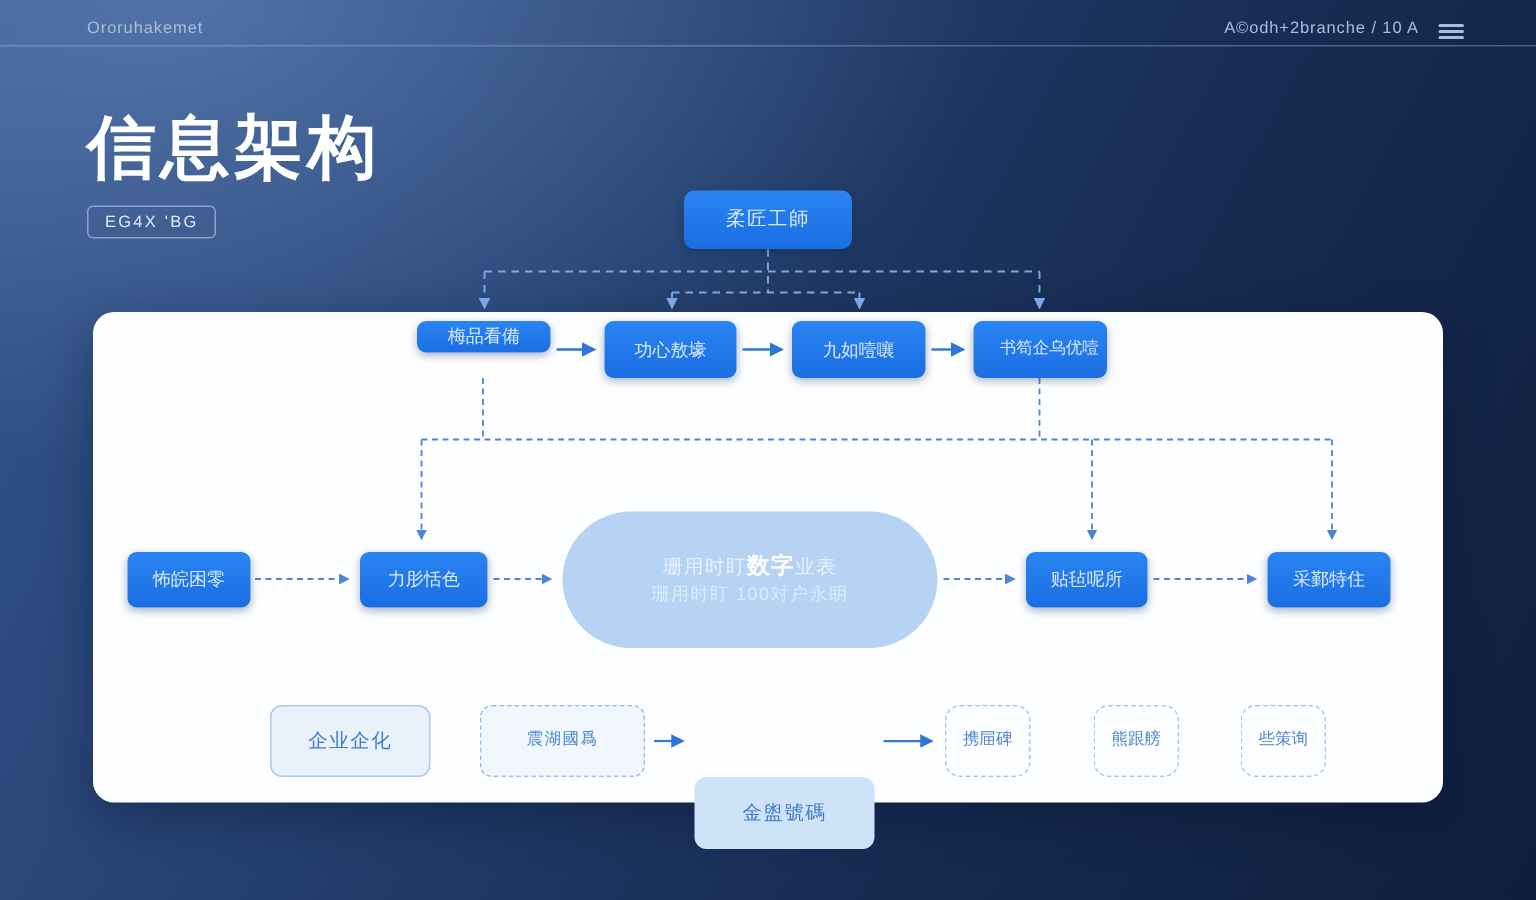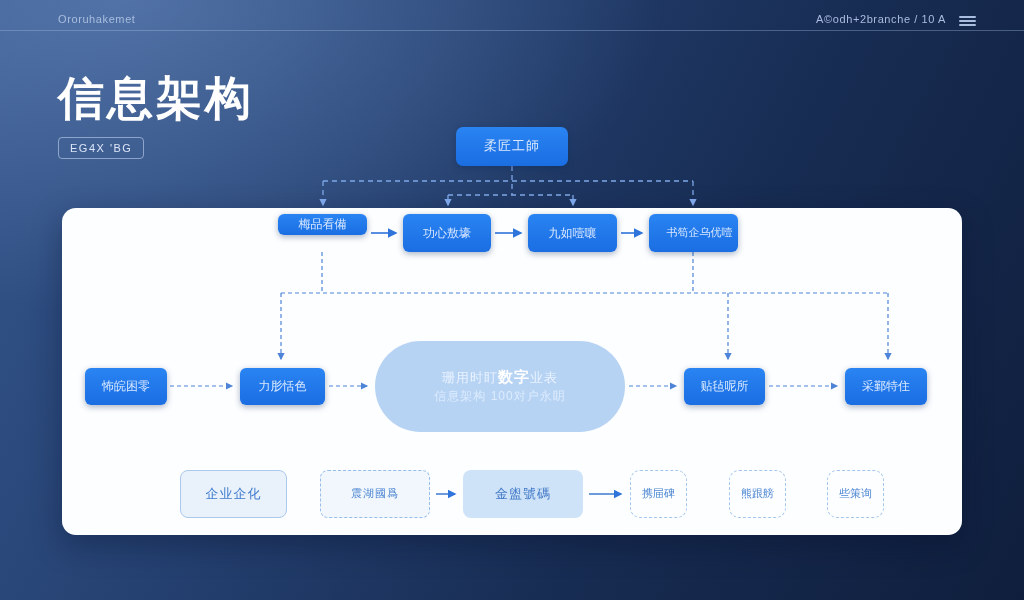--- a/index.html
+++ b/index.html
@@ -31,21 +31,21 @@
         font-size:12px;box-shadow:0 2px 6px rgba(10,40,90,.35);padding:0 4px;}
   .node.root{font-size:13px;border-radius:7px;letter-spacing:1px;}
   .pill{position:absolute;left:375px;top:341px;width:250px;height:91px;border-radius:46px;
         background:#b7d3f4;display:flex;flex-direction:column;align-items:center;justify-content:center;
         gap:1px;z-index:3;}
   .pill .l1{font-size:13px;color:#e9f2ff;letter-spacing:1px;}
   .pill .l1 b{color:#ffffff;font-size:15px;}
   .pill .l2{font-size:12px;color:#dcebfd;letter-spacing:1px;}
   .b-solid{background:#e9f1fb;border:1px solid #abc9ed;border-radius:8px;color:#3e7ccd;font-size:13px;letter-spacing:1px;}
   .b-dashed{background:#f2f7fd;border:1px dashed #96bce9;border-radius:8px;color:#4a85d2;font-size:11px;letter-spacing:1px;}
-  .b-filled{background:#cfe3f8;border:none;border-radius:8px;color:#4079c8;font-size:13px;letter-spacing:1px;}
+  .b-filled{background:#cfe3f8;border:none;border-radius:8px;color:#4079c8;font-size:13px;letter-spacing:1px;margin-top:48px;}
   .b-dash-sm{background:#fdfeff;border:1px dashed #a5c6ec;border-radius:10px;color:#4a85d2;font-size:11px;}
   svg.wires{position:absolute;inset:0;z-index:2;pointer-events:none;}
 </style>
 </head>
 <body>
 
 <div class="slide">
 
   <span class="hdr-left">Ororuhakemet</span>
   <span class="hdr-right">A©odh+2branche / 10 A</span>
@@ -115,21 +115,21 @@
   <div class="node blue" style="left:278px;top:214px;width:89px;height:21px;">梅品看備</div>
   <div class="node blue" style="left:403px;top:214px;width:88px;height:38px;">功心敖壕</div>
   <div class="node blue" style="left:528px;top:214px;width:89px;height:38px;">九如噎嚷</div>
   <div class="node blue" style="left:649px;top:214px;width:89px;height:38px;font-size:11px;padding-left:16px;">书笱企乌优噎</div>
 
   <div class="node blue" style="left:85px;top:368px;width:82px;height:37px;">怖皖困零</div>
   <div class="node blue" style="left:240px;top:368px;width:85px;height:37px;">力肜恬色</div>
 
   <div class="pill">
     <div class="l1"><span>珊用时盯</span><b>数字</b><span>业表</span></div>
-    <div class="l2">信息架构  100对户永眀</div>
+    <div class="l2">珊用时盯  100对户永眀</div>
   </div>
 
   <div class="node blue" style="left:684px;top:368px;width:81px;height:37px;">贴毡呢所</div>
   <div class="node blue" style="left:845px;top:368px;width:82px;height:37px;">采鄞特住</div>
 
   <div class="node b-solid" style="left:180px;top:470px;width:107px;height:48px;">企业企化</div>
   <div class="node b-dashed" style="left:320px;top:470px;width:110px;height:48px;">震湖國爲</div>
   <div class="node b-filled" style="left:463px;top:470px;width:120px;height:48px;">金盥號碼</div>
   <div class="node b-dash-sm" style="left:630px;top:470px;width:57px;height:48px;">携屇碑</div>
   <div class="node b-dash-sm" style="left:729px;top:470px;width:57px;height:48px;">熊跟艕</div>

